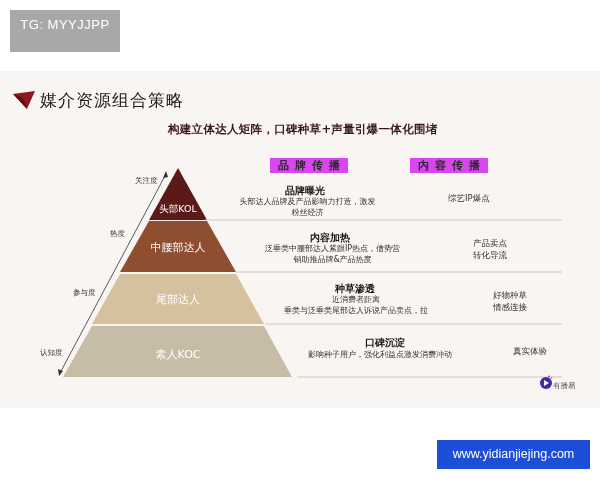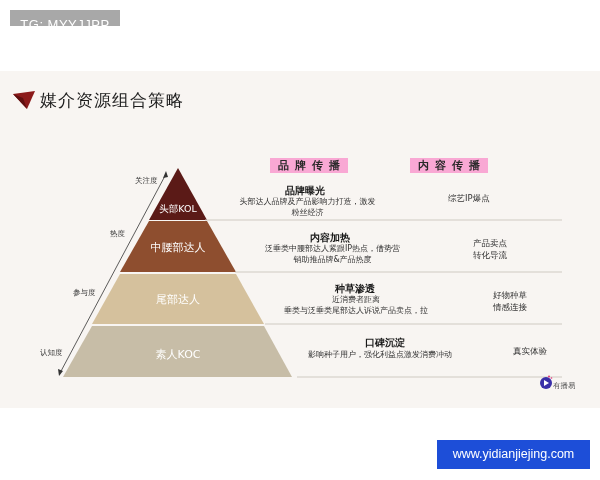--- a/index.html
+++ b/index.html
@@ -1,41 +1,41 @@
 <!DOCTYPE html>
 <html><head>
 <meta charset="utf-8">
 <style>
   html, body { margin: 0; padding: 0; }
   body {
     width: 600px; height: 480px; background: #ffffff; position: relative; overflow: hidden;
     font-family: "DejaVu Sans", "Liberation Sans", sans-serif;
   }
   .watermark-tl {
-    position: absolute; left: 10px; top: 10px; width: 110px; height: 16px;
+    position: absolute; left: 10px; top: 10px; width: 110px; height: 42px;
     background: #a8a8a8; color: #ffffff; font-size: 13px; line-height: 30px; text-align: center;
     font-family: "Liberation Sans", sans-serif; letter-spacing: 0.5px;
   }
   .watermark-br {
     position: absolute; left: 437px; top: 440px; width: 153px; height: 29px;
     background: #1d4ed8; color: #ffffff; font-size: 12.5px; line-height: 29px; text-align: center;
     font-family: "Liberation Sans", sans-serif;
   }
   .slide {
     position: absolute; left: 0; top: 71px; width: 600px; height: 337px; background: #f8f5f2;
   }
   .title-icon { position: absolute; left: 13px; top: 20px; width: 22px; height: 18px; }
   .title {
     position: absolute; left: 40px; top: 18px; font-size: 17px; font-weight: normal; color: #1d1d1d; letter-spacing: 1px;
   }
   .subtitle {
     position: absolute; left: 168px; top: 51px; font-size: 11.5px; font-weight: bold; color: #3a1a1a; letter-spacing: 0.3px;
   }
   .col-header {
-    position: absolute; top: 87px; height: 15px; background: #f9a8d4; color: #2a2a2a;
+    position: absolute; top: 87px; height: 15px; background: #d946ef; color: #2a2a2a;
     font-size: 11px; font-weight: bold; line-height: 15px; text-align: center; letter-spacing: 6px;
     padding-left: 6px; box-sizing: border-box;
   }
   .h-brand { left: 270px; width: 78px; }
   .h-content { left: 410px; width: 78px; }
   svg.pyramid { position: absolute; left: 0; top: 0; }
   .tier-label {
     position: absolute; color: #ffffff; font-size: 11px; text-align: center; width: 120px;
   }
   .axis-label { position: absolute; font-size: 7.5px; color: #333; }
@@ -49,20 +49,21 @@
 <body>
 
 <div class="watermark-tl">TG: MYYJJPP</div>
 
 <div class="slide">
   <svg class="title-icon" viewBox="0 0 22 18">
     <polygon points="0,3 22,0 14,18" fill="#8b1a1a"></polygon>
     <polygon points="0,3 14,18 10,7" fill="#5e0f0f"></polygon>
   </svg>
   <div class="title">媒介资源组合策略</div>
+  <div class="subtitle">构建立体达人矩阵，口碑种草+声量引爆一体化围堵</div>
 
   <div class="col-header h-brand">品牌传播</div>
   <div class="col-header h-content">内容传播</div>
 
   <svg class="pyramid" width="600" height="337">
 
     <polygon points="178,97 149,149 207,149" fill="#5b1a17"></polygon>
     <polygon points="149,150 207,150 236,201 120,201" fill="#8e4e2f"></polygon>
     <polygon points="120,203 236,203 264,253 92,253" fill="#d5c19d"></polygon>
     <polygon points="92,255 264,255 292,306 63,306" fill="#c7bda7"></polygon>

